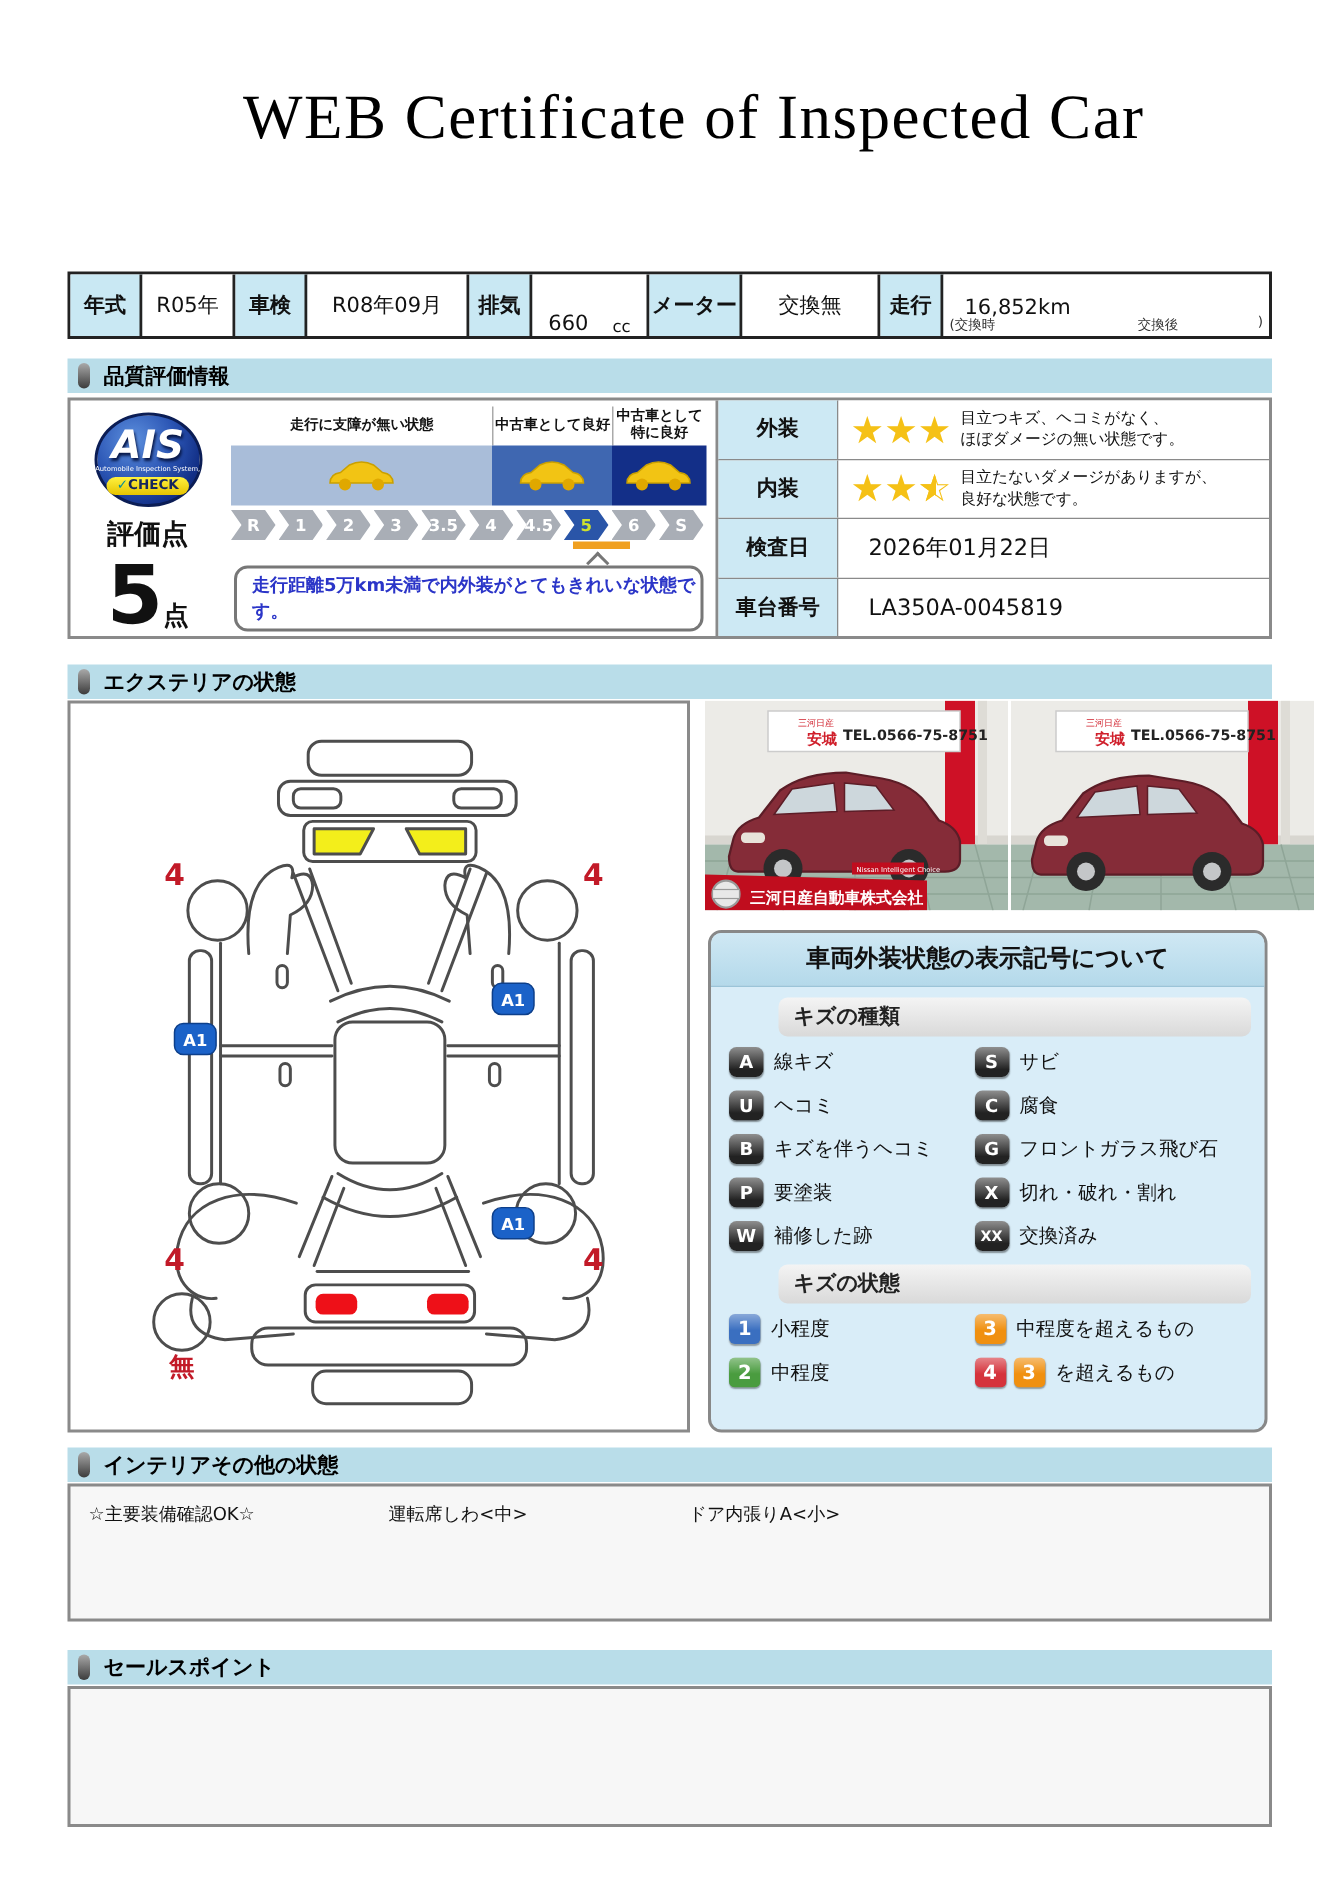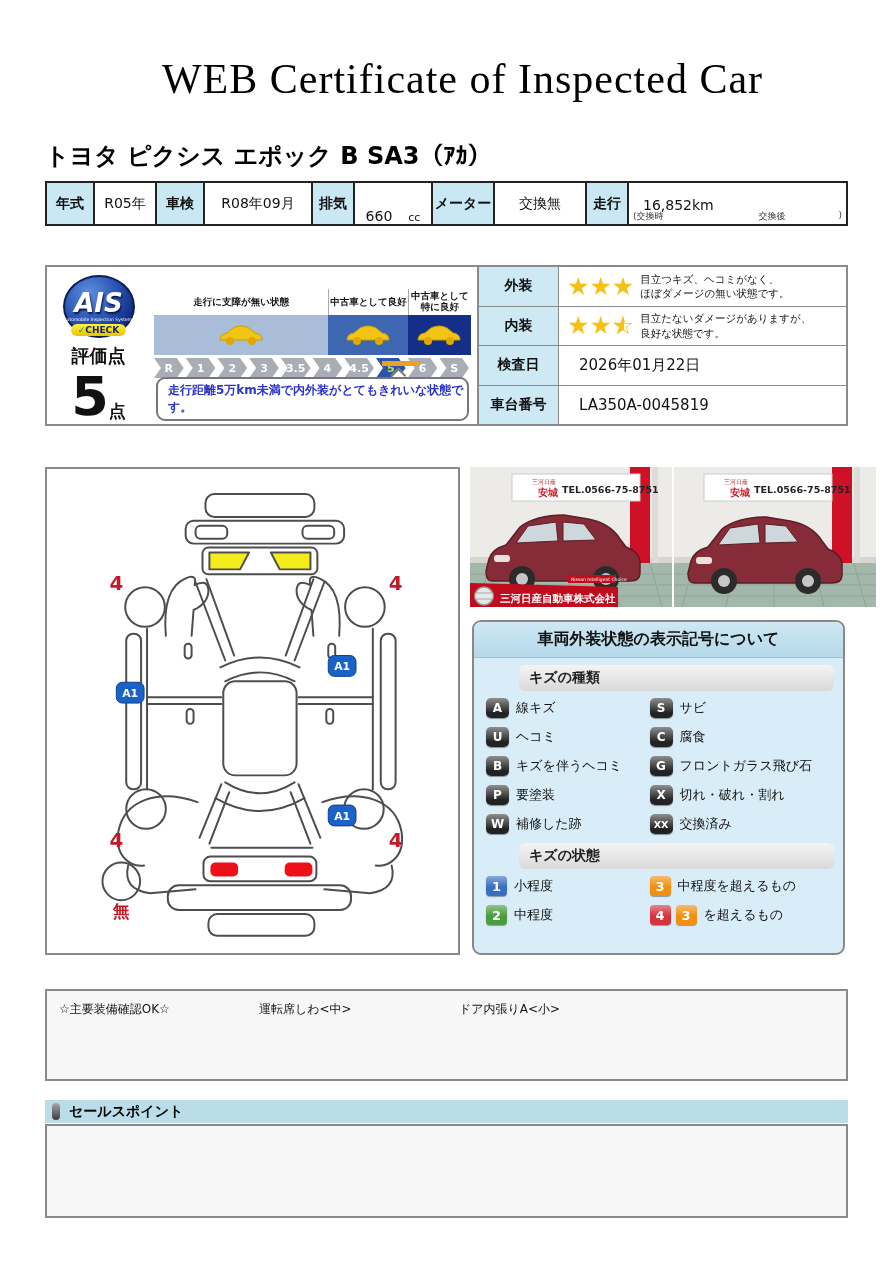--- a/index.html
+++ b/index.html
@@ -52,35 +52,35 @@
   
   .quality-box {
     position:absolute; left:45px; top:265px; width:803px; height:161px;
     border:2px solid #8a8a8a; background:#fff; display:flex;
   }
   .q-left { width:103px; display:flex; flex-direction:column; align-items:center; padding-top:8px; }
   .ais-circle {
     width:72px; height:72px; border-radius:50%;
     background:radial-gradient(circle at 35% 28%, #5d90de 0%, #2b55b4 45%, #122f86 75%, #0c2268 100%);
     border:2px solid #0b1d55; position:relative;
-    display:flex; flex-direction:column; align-items:center; justify-content:flex-end;
+    display:flex; flex-direction:column; align-items:center; justify-content:center;
   }
   .ais-text { color:#fff; font-weight:bold; font-style:italic; font-size:26px; line-height:1; text-shadow:1px 2px 2px #081848; }
   .ais-sub { color:#fff; font-size:4.5px; margin-top:1px; white-space:nowrap; }
   .ais-check {
     margin-top:2px; background:linear-gradient(180deg,#fff23f,#e6c300);
     border-radius:8px; padding:1px 7px; font-size:9px; font-weight:bold; color:#15265c;
   }
   .ais-check .tick { color:#0b8f96; }
   .score-label { font-size:18px; font-weight:bold; margin-top:6px; }
   .score-wrap { display:flex; align-items:flex-end; line-height:1; margin-top:2px; }
   .score-num { font-size:54px; font-weight:bold; letter-spacing:-2px; }
   .score-unit { font-size:17px; font-weight:bold; margin:0 0 4px 2px; }
 
-  .q-mid { width:327px; padding:22px 6px 0 4px; position:relative; }
+  .q-mid { width:327px; padding:4px 6px 0 4px; position:relative; }
   .band-labels { display:flex; height:26px; }
   .band-label { font-size:9.5px; font-weight:bold; display:flex; align-items:center; justify-content:center; text-align:center; line-height:1.15; }
   .band-label.b0 { width:55%; }
   .band-label.b1 { width:25%; border-left:1px solid #aaa; }
   .band-label.b2 { width:20%; border-left:1px solid #aaa; }
   .bands { display:flex; height:40px; }
   .band { position:relative; }
   .band.b0 { width:55%; }
   .band.b1 { width:25%; }
   .band.b2 { width:20%; }
@@ -168,21 +168,20 @@
   .sales-box { top:1124px; height:94px; }
 
   svg text { font-family:"DejaVu Sans","Liberation Sans",sans-serif; }
 </style>
 </head>
 <body>
 
 <div class="page">
 
   <div class="main-title">WEB Certificate of Inspected Car</div>
-  <div class="car-name">トヨタ ピクシス エポック B SA3（ｱｶ）</div>
 
   <div class="spec-table">
     <div class="spec-cell spec-head" style="width:48px">年式</div>
     <div class="spec-cell spec-val" style="width:62px">R05年</div>
     <div class="spec-cell spec-head" style="width:48px">車検</div>
     <div class="spec-cell spec-val" style="width:108px">R08年09月</div>
     <div class="spec-cell spec-head" style="width:42px">排気</div>
     <div class="spec-cell spec-val cc-wrap" style="width:78px">
       <span>660</span>
       <span class="cc-unit">cc</span>
@@ -193,20 +192,24 @@
     <div class="spec-cell spec-val mile-cell" style="flex:1">
       <span class="mile-main">16,852km</span>
       <span class="mile-note">
         <span>(交換時</span>
         <span class="n2">交換後</span>
         <span class="n3">)</span>
       </span>
     </div>
   </div>
 
+  <div class="section-bar" style="top:239px">
+    <span class="section-pill"></span>
+    <span class="section-label">品質評価情報</span>
+  </div>
 
   <div class="quality-box">
     <div class="q-left">
       <div class="ais-circle">
         <div class="ais-text">AIS</div>
         <div class="ais-sub">Automobile Inspection System,</div>
         <div class="ais-check"><span class="tick">✓</span><span>CHECK</span></div>
       </div>
       <div class="score-label">評価点</div>
       <div class="score-wrap">
@@ -290,20 +293,24 @@
         <div class="q-row-head">検査日</div>
         <div class="q-row-val plain-val">2026年01月22日</div>
       </div>
       <div class="q-row">
         <div class="q-row-head">車台番号</div>
         <div class="q-row-val plain-val">LA350A-0045819</div>
       </div>
     </div>
   </div>
 
+  <div class="section-bar" style="top:443px">
+    <span class="section-pill"></span>
+    <span class="section-label">エクステリアの状態</span>
+  </div>
 
   <div class="diagram-box">
     <svg width="411" height="484" viewBox="0 0 415 488">
       <g fill="none" stroke="#4d4d4d" stroke-width="2" stroke-linejoin="round" stroke-linecap="round">
 
         <rect x="160" y="25" width="110" height="23" rx="9"></rect>
 
         <rect x="140" y="52" width="160" height="23" rx="8"></rect>
         <rect x="150" y="57" width="32" height="13" rx="5"></rect>
         <rect x="258" y="57" width="32" height="13" rx="5"></rect>
@@ -526,20 +533,24 @@
           </div>
           <div class="legend-item">
             <span class="badge-num" style="background: linear-gradient(rgba(255, 255, 255, 0.4), rgba(255, 255, 255, 0) 55%), rgb(213, 51, 60);">4</span>
             <span class="badge-num" style="background: linear-gradient(rgba(255, 255, 255, 0.4), rgba(255, 255, 255, 0) 55%), rgb(240, 144, 16);">3</span>
             <span>を超えるもの</span>
           </div>
         </div>
     </div>
   </div>
 
+  <div class="section-bar" style="top:965px">
+    <span class="section-pill"></span>
+    <span class="section-label">インテリアその他の状態</span>
+  </div>
   <div class="plain-box interior-box">
     <div class="interior-item">☆主要装備確認OK☆</div>
     <div class="interior-item">運転席しわ&lt;中&gt;</div>
     <div class="interior-item">ドア内張りA&lt;小&gt;</div>
   </div>
 
   <div class="section-bar" style="top:1100px">
     <span class="section-pill"></span>
     <span class="section-label">セールスポイント</span>
   </div>

